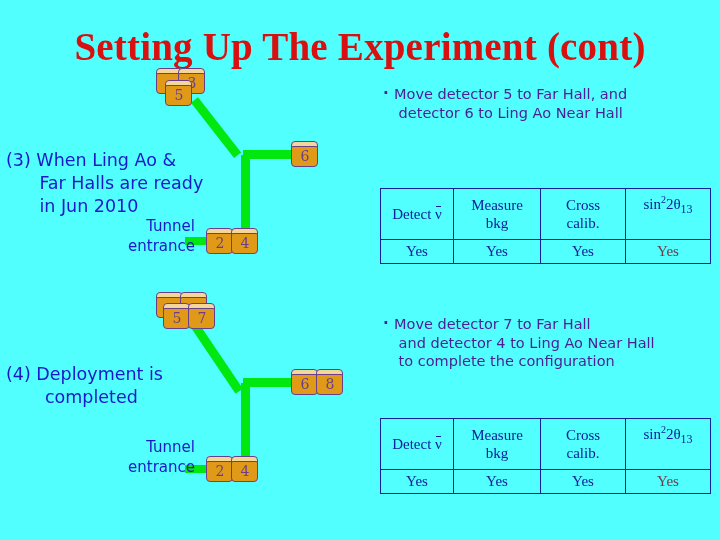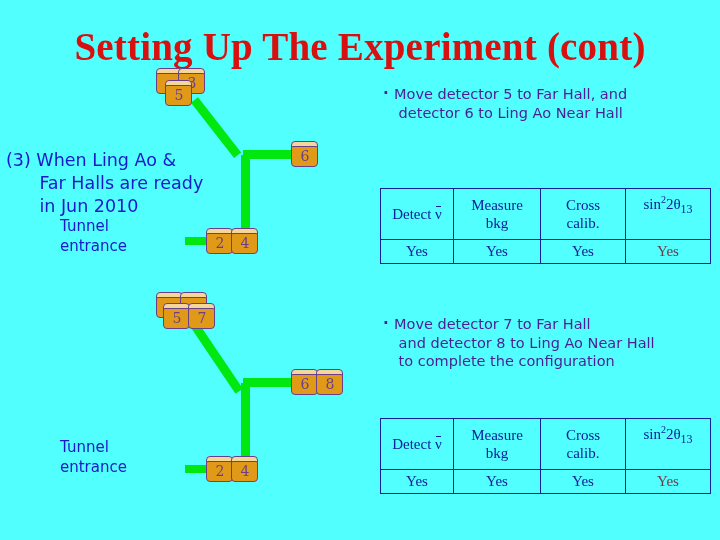--- a/index.html
+++ b/index.html
@@ -35,21 +35,21 @@
   }
   .step3{left:6px;top:138px;}
   .step4{left:6px;top:352px;}
 
   .tunnel-label{
     position:absolute;
     color:#1a18c8;
     font-family:"DejaVu Sans", sans-serif;
     font-size:15px;
     line-height:20px;
-    text-align:left;
+    text-align:right;
     white-space:pre;
   }
   .tunnel1{left:60px;top:216px;width:135px;}
   .tunnel2{left:60px;top:437px;width:135px;}
 
   
   .bullets{position:absolute;font-family:"DejaVu Sans", sans-serif;}
   .bullets1{left:383px;top:85px;}
   .bullets2{left:383px;top:315px;}
   .bullet{
@@ -251,26 +251,28 @@
     <div class="lid"></div>
     <div class="body"></div>
     <div class="num">2</div>
   </div>
   <div class="det" style="left:231px;top:456px;">
     <div class="lid"></div>
     <div class="body"></div>
     <div class="num">4</div>
   </div>
 
+  <div class="step-text step4">(4) Deployment is
+       completed</div>
   <div class="tunnel-label tunnel2">Tunnel
 entrance</div>
 
   <div class="bullets bullets2">
     <div class="bullet b-navy">Move detector 7 to Far Hall
- and detector 8 to Ling Ao Near Hall
+ and detector 4 to Ling Ao Near Hall
  to complete the configuration</div>
   </div>
 
   <table class="tbl tbl2">
     <tbody>
         <tr>
       <td class="c1">
         <span>Detect</span>
         <span class="hdr-line2 nubar">ν</span>
       </td>

